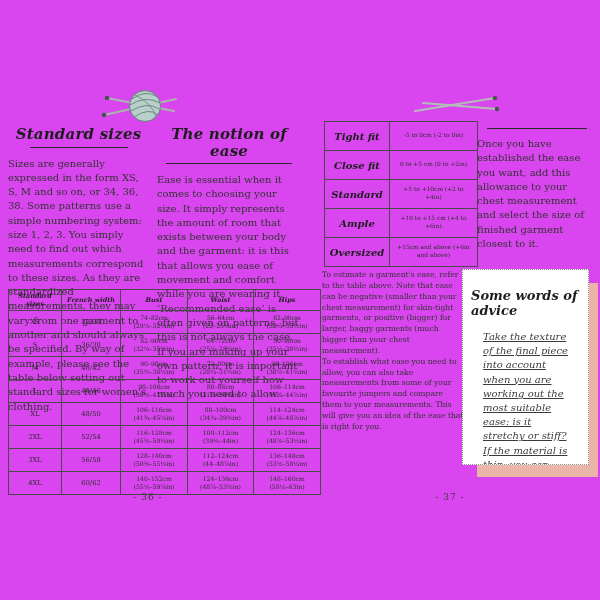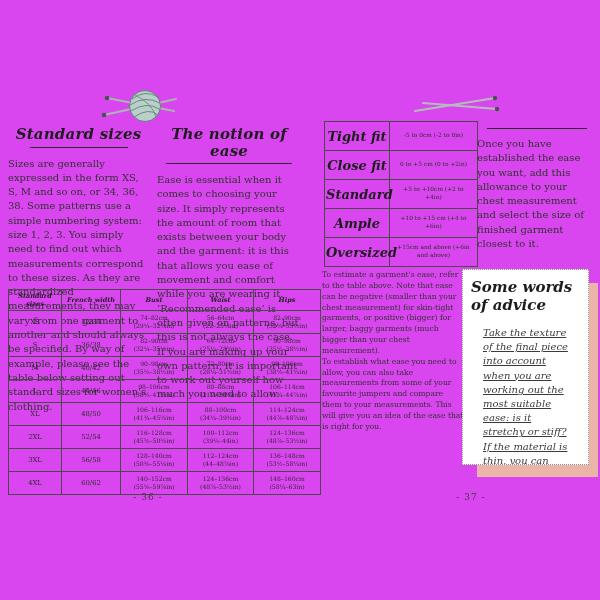--- a/index.html
+++ b/index.html
@@ -30,37 +30,37 @@
   table.sizes th,table.sizes td{border:1px solid #4a4a4a;text-align:center;vertical-align:middle;
               padding:1px 2px;}
   table.sizes th{font-size:6.5px;font-weight:bold;font-style:italic;height:18px;color:#1e1e1e;}
   table.sizes td{height:20px;font-size:6.8px;color:#2e2e2e;border-radius:7px;}
   table.sizes td .two{display:block;font-size:6.1px;line-height:1.3;}
   .cw0{width:48px;} .cw1{width:54px;} .cw2{width:62px;} .cw3{width:61px;} .cw4{width:62px;}
 
   table.ease{position:absolute;left:324px;top:121px;width:139px;border-collapse:collapse;
              table-layout:fixed;}
   table.ease td{border:1px solid #4a4a4a;text-align:center;vertical-align:middle;height:26px;}
-  td.ease-label{width:62px;font-size:13px;font-weight:bold;font-style:italic;color:#1d1d1d;}
+  td.ease-label{width:62px;font-size:10px;font-weight:bold;font-style:italic;color:#1d1d1d;}
   td.ease-value{width:77px;font-size:5.9px;line-height:1.35;color:#2e2e2e;padding:1px 5px;}
 
   .estimate{position:absolute;left:322px;top:270px;width:143px;}
   .estimate p{margin:0;font-size:7.6px;line-height:1.43;color:#333;white-space:pre-line;}
 
   .pink-block{position:absolute;left:477px;top:283px;width:121px;height:194px;}
   .advice{position:absolute;left:462px;top:269px;width:127px;height:196px;box-sizing:border-box;
           background:#ffffff;border:1.5px dotted #8f8f8f;padding:8px 7px 6px 8px;overflow:hidden;}
-  .advice h3{margin:0 0 3px 0;font-size:15px;font-weight:bold;font-style:italic;color:#1d1d1d;}
+  .advice h3{margin:10px 0 3px 0;font-size:13px;font-weight:bold;font-style:italic;color:#1d1d1d;}
   .advice p{margin:12px;font-size:10px;font-style:italic;line-height:1.42;color:#3a3a3a;
             white-space:pre-line;text-decoration:underline;}
 
   .pageno{position:absolute;top:492px;width:90px;text-align:center;font-size:9px;
           letter-spacing:1px;color:#3d3d3d;}
   .pageno.left{left:103px;}
-  .pageno.right{left:426px;}
+  .pageno.right{left:405px;}
 </style>
 </head>
 <body>
 
 <div class="spread">
 
   <svg class="icon yarn-icon" viewBox="0 0 112 40">
     <line x1="12" y1="12" x2="79" y2="25" stroke="#aab5b0" stroke-width="2" stroke-linecap="round"></line>
     <line x1="9" y1="29" x2="81" y2="13" stroke="#aab5b0" stroke-width="2" stroke-linecap="round"></line>
     <circle cx="12" cy="12" r="2.3" fill="#45524e"></circle>

